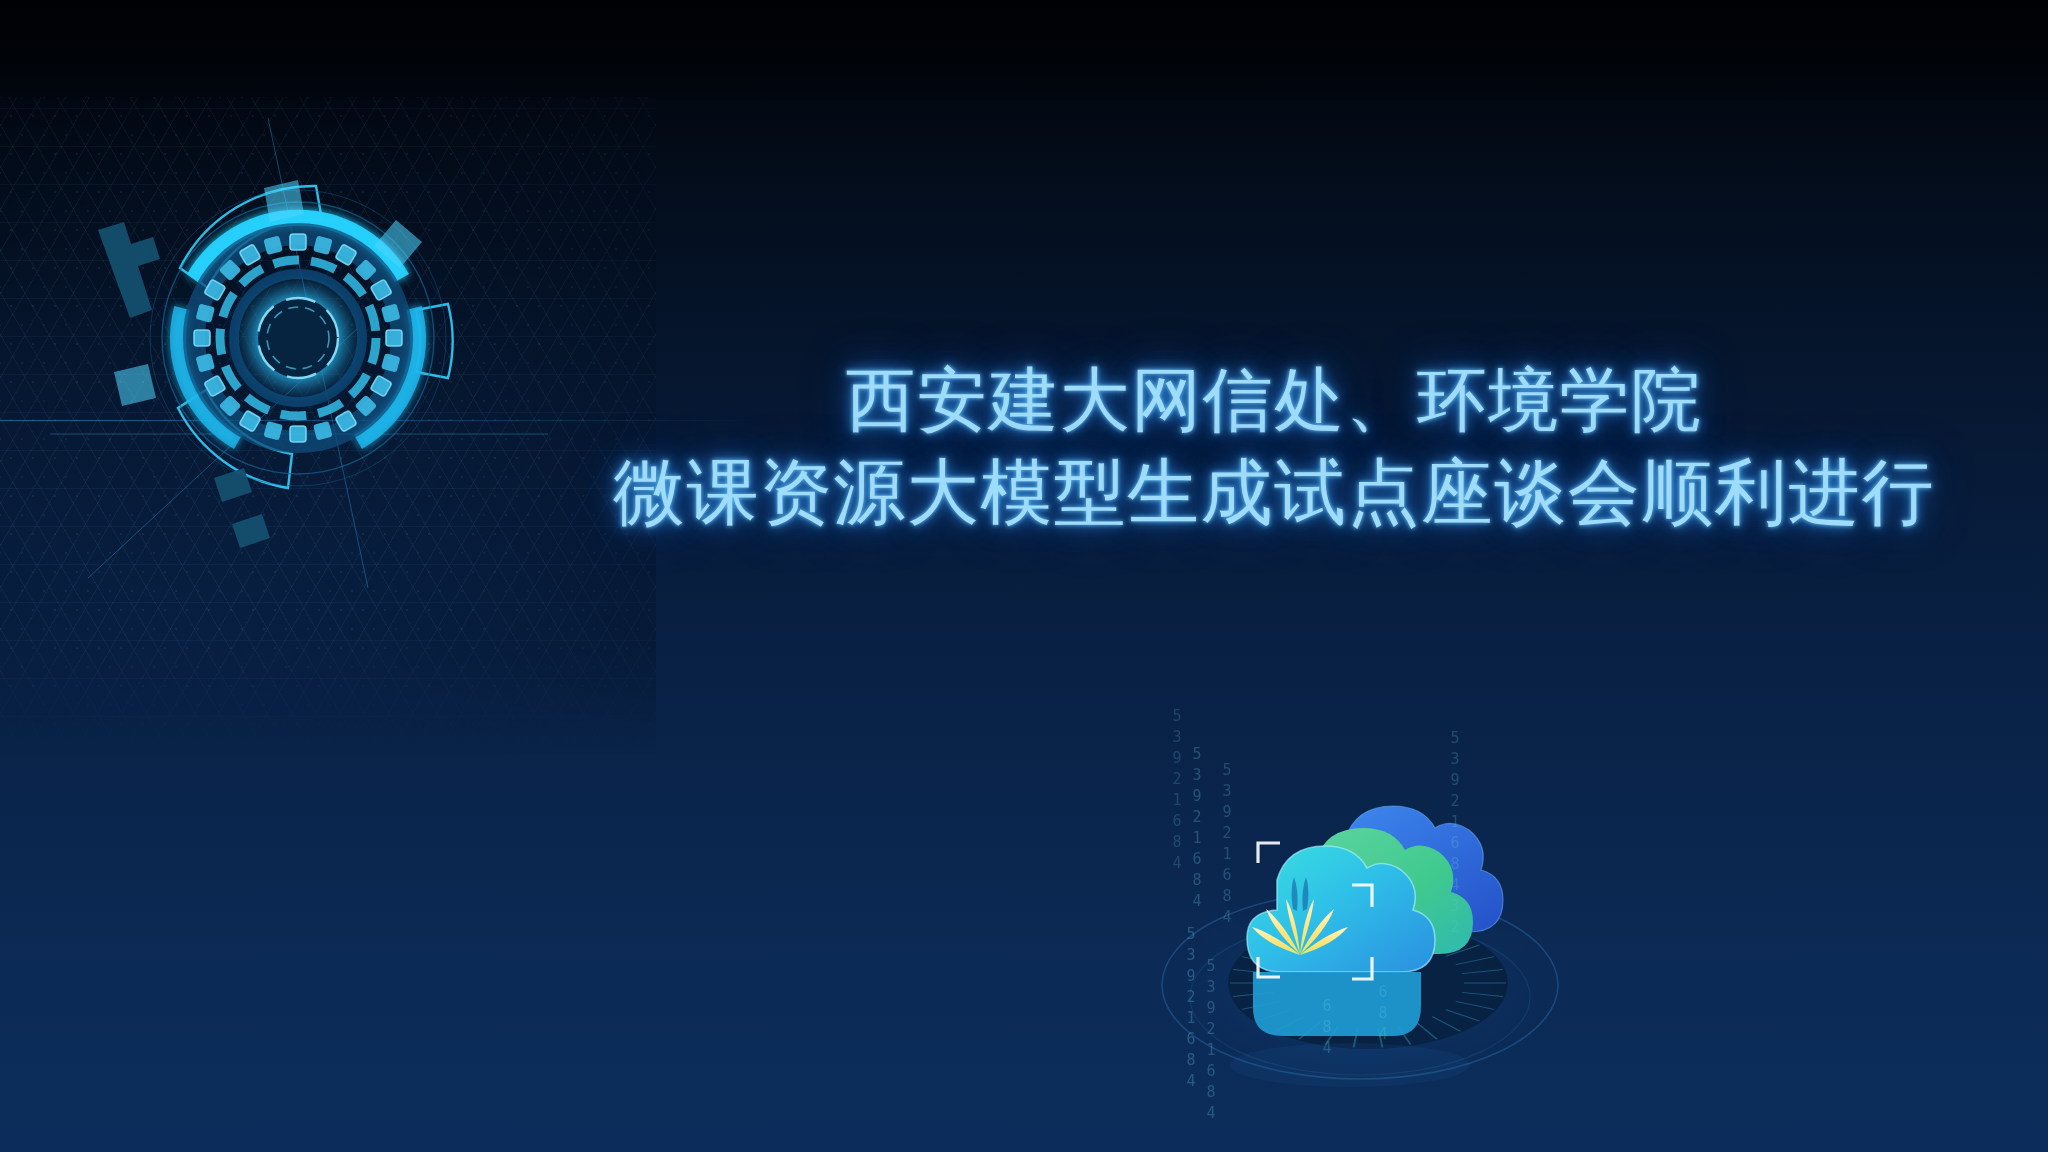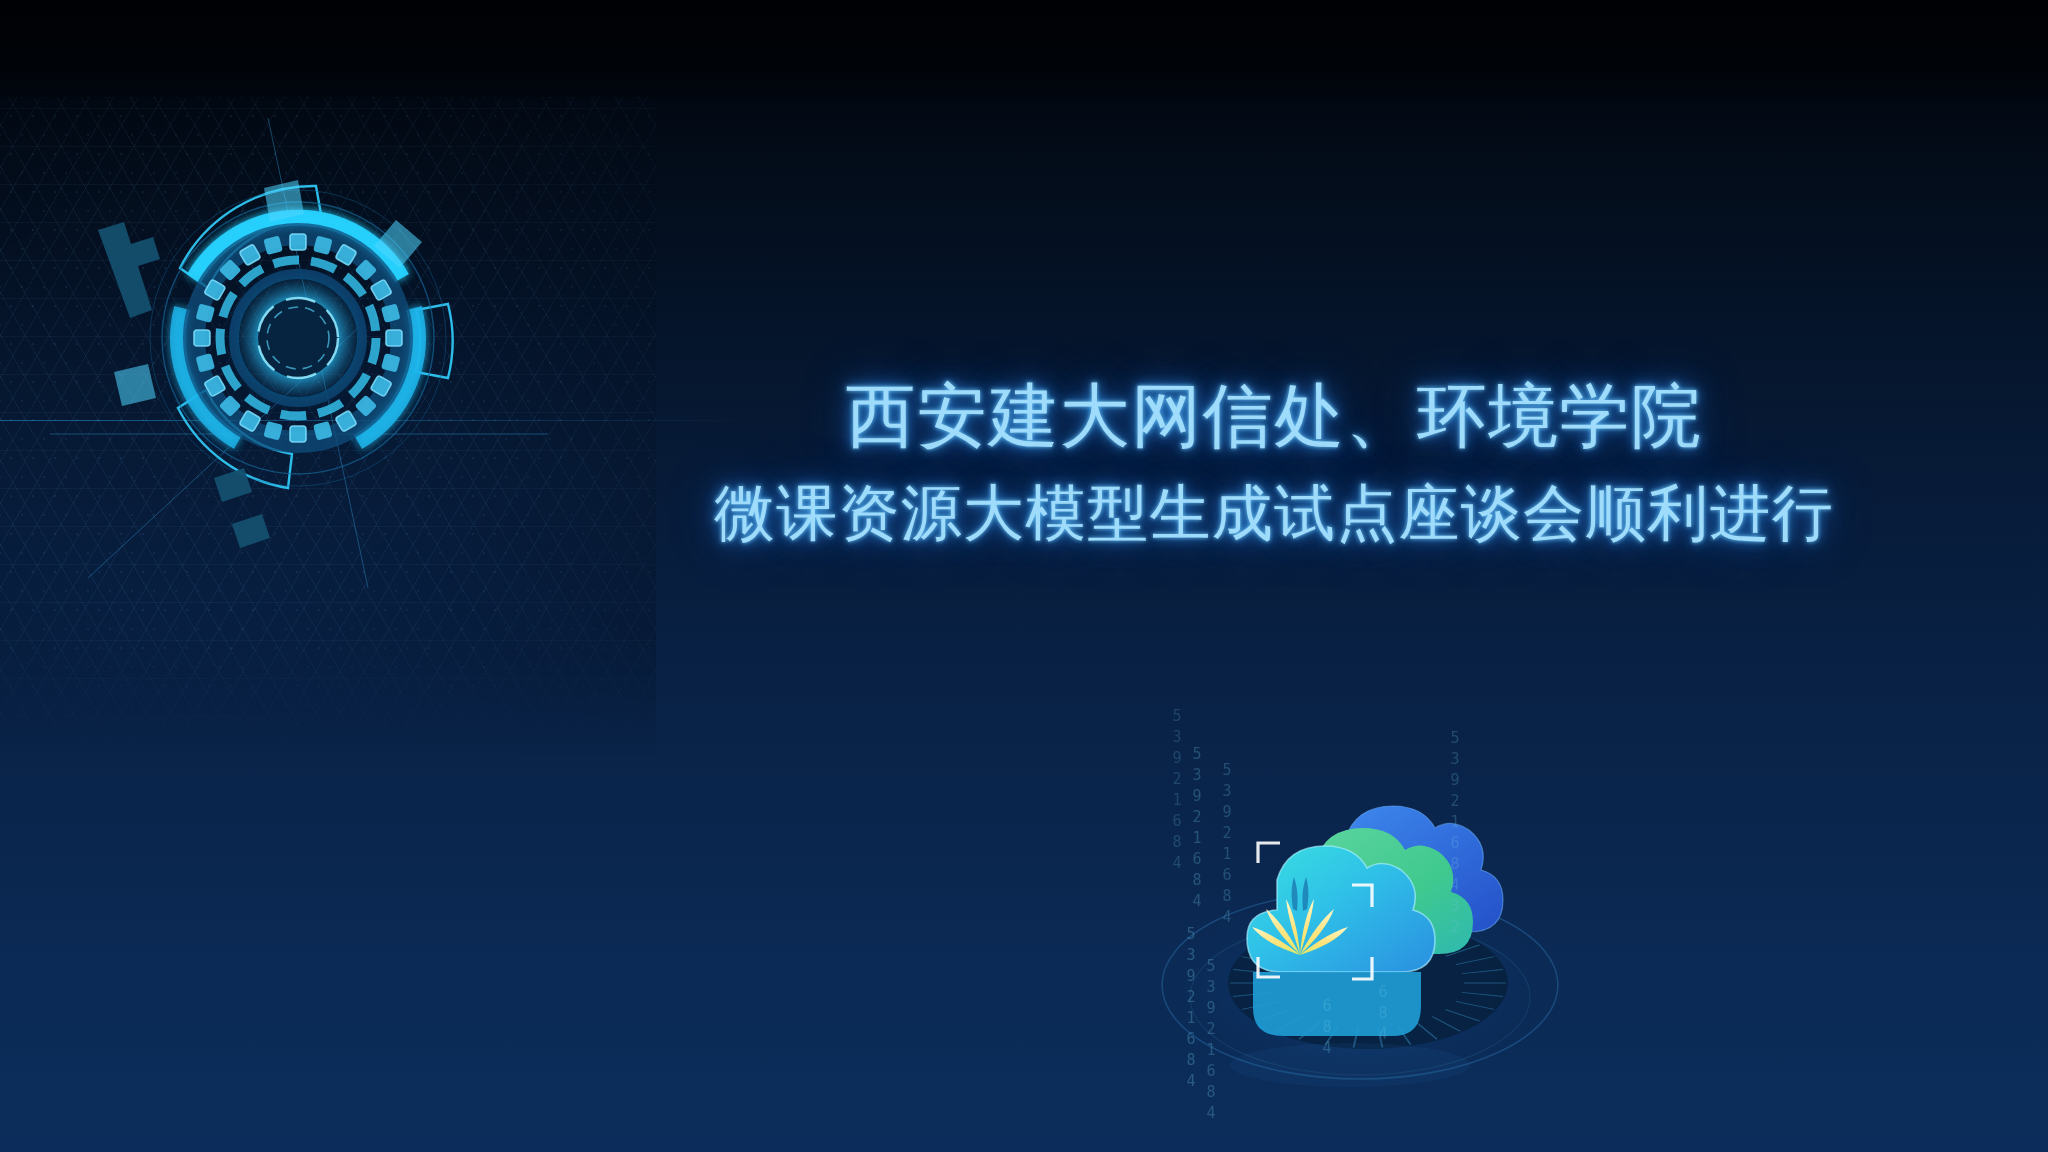--- a/index.html
+++ b/index.html
@@ -67,25 +67,24 @@
     color:#9fdcfb;
     font-weight:400;
     letter-spacing:.02em;
     line-height:1.30;
     white-space:nowrap;
     text-shadow:
       0 0 4px #6fc6f7,
       0 0 12px #2f8fe0,
       0 0 26px #1b5fb8,
       0 0 46px #123f86;
-    margin-top: 16px;
   }
   .tline.l1{font-size:70px;}
   .tline.l2{font-size:70px;}
-  .tline.l3{font-size:61px;font-family:Liberation Mono, monospace;}
+  .tline.l3{font-size:72px;}
 
   
   .cloudwrap{position:absolute;left:1130px;top:735px;width:460px;height:400px;}
   .cloudwrap svg{display:block;width:100%;height:100%;overflow:visible;}
 
   .digits{
     position:absolute;
     writing-mode:vertical-rl;
     text-orientation:upright;
     font-family:"DejaVu Sans Mono","Liberation Mono",monospace;

